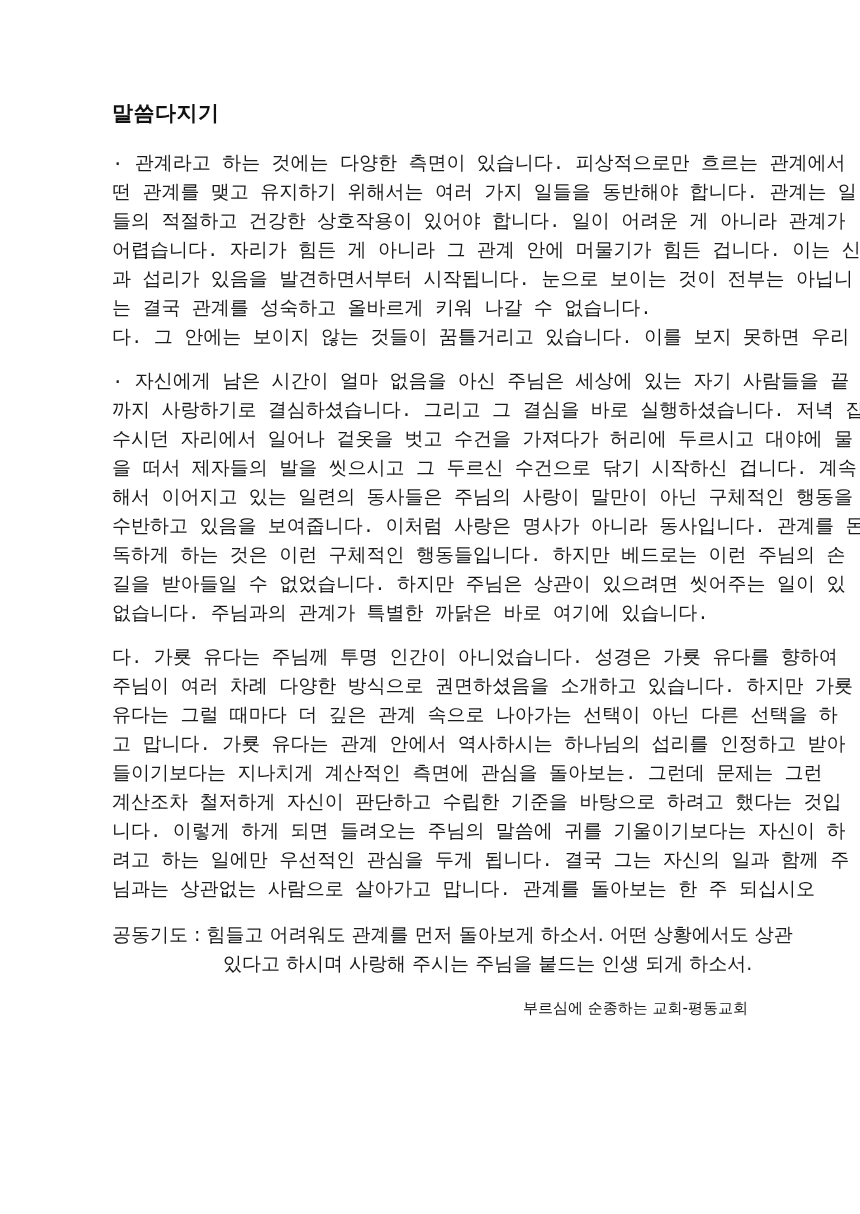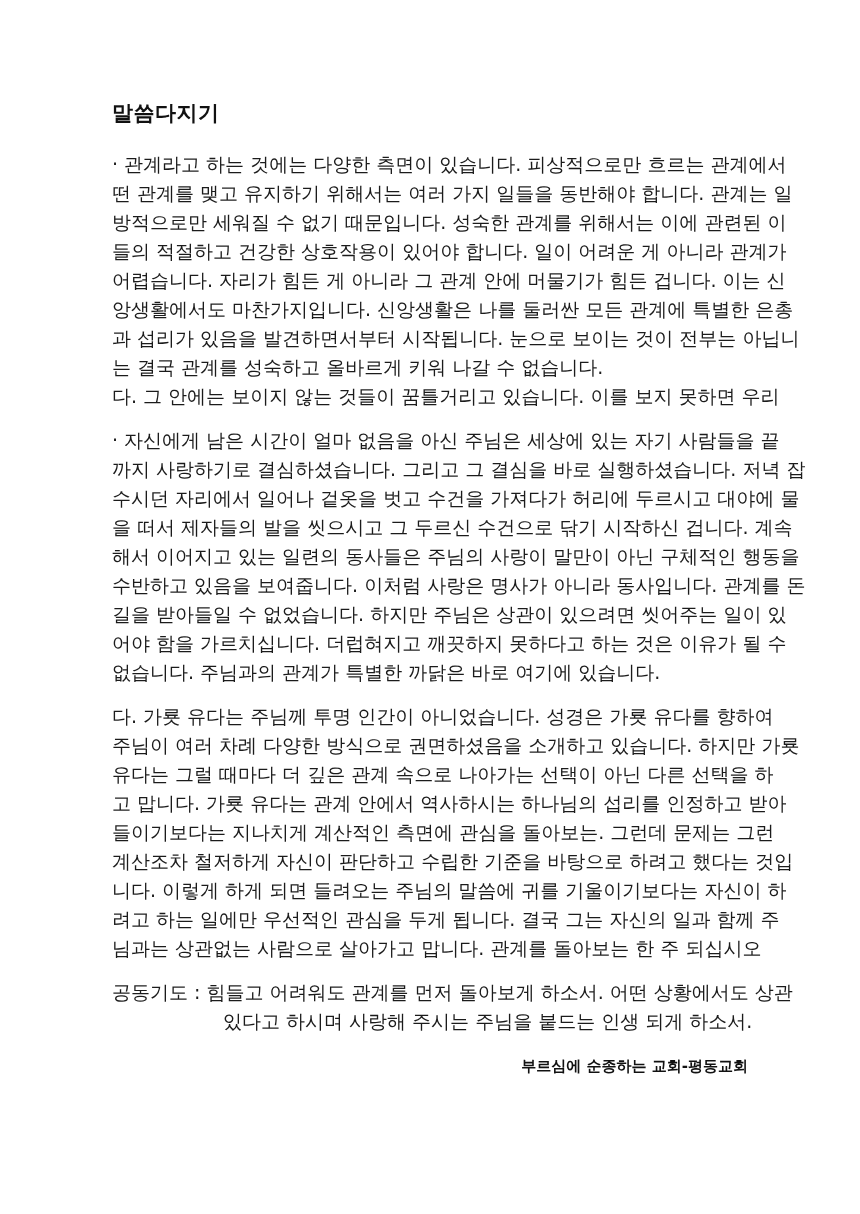--- a/index.html
+++ b/index.html
@@ -23,20 +23,21 @@
   .doc-title {
     font-size: 21px;
     font-weight: 700;
     line-height: 27px;
     letter-spacing: 0.5px;
     margin: 0 0 23px 0;
     color: #111111;
   }
   .para {
     margin: 0 0 15px 0;
+    font-family: Liberation Mono, monospace;
   }
   .line {
     font-size: 19px;
     line-height: 29px;
     white-space: nowrap;
     text-align: justify;
     text-align-last: justify;
     word-break: keep-all;
   }
   .line.last {
@@ -47,54 +48,52 @@
     margin: 13px 0 15px 0;
   }
   .prayer .line:last-child {
     margin-left: 111px;
     text-align: right;
     text-align-last: left;
   }
   .footer-credit {
     margin-top: 20px;
     font-size: 15px;
-    font-weight: 700;
+    font-weight: 400;
     line-height: 20px;
     text-align: right;
     color: #111111;
   }
 </style>
 </head>
 <body>
 
 <div class="page">
 
   <h1 class="doc-title">말씀다지기</h1>
 
   <div>
     <div class="para">
         <div class="line">· 관계라고 하는 것에는 다양한 측면이 있습니다. 피상적으로만 흐르는 관계에서</div>
         <div class="line">떤 관계를 맺고 유지하기 위해서는 여러 가지 일들을 동반해야 합니다. 관계는 일</div>
-        <div class="line">방적으로만 세워질 수 없기 때문입니다. 성숙한 관계를 위해서는 이에 관련된 이</div>
         <div class="line">들의 적절하고 건강한 상호작용이 있어야 합니다. 일이 어려운 게 아니라 관계가</div>
         <div class="line">어렵습니다. 자리가 힘든 게 아니라 그 관계 안에 머물기가 힘든 겁니다. 이는 신</div>
-        <div class="line">앙생활에서도 마찬가지입니다. 신앙생활은 나를 둘러싼 모든 관계에 특별한 은총</div>
         <div class="line">과 섭리가 있음을 발견하면서부터 시작됩니다. 눈으로 보이는 것이 전부는 아닙니</div>
         <div class="line last">는 결국 관계를 성숙하고 올바르게 키워 나갈 수 없습니다.</div>
         <div class="line">다. 그 안에는 보이지 않는 것들이 꿈틀거리고 있습니다. 이를 보지 못하면 우리</div>
       </div>
     <div class="para">
         <div class="line">· 자신에게 남은 시간이 얼마 없음을 아신 주님은 세상에 있는 자기 사람들을 끝</div>
         <div class="line">까지 사랑하기로 결심하셨습니다. 그리고 그 결심을 바로 실행하셨습니다. 저녁 잡</div>
         <div class="line">수시던 자리에서 일어나 겉옷을 벗고 수건을 가져다가 허리에 두르시고 대야에 물</div>
         <div class="line">을 떠서 제자들의 발을 씻으시고 그 두르신 수건으로 닦기 시작하신 겁니다. 계속</div>
         <div class="line">해서 이어지고 있는 일련의 동사들은 주님의 사랑이 말만이 아닌 구체적인 행동을</div>
         <div class="line">수반하고 있음을 보여줍니다. 이처럼 사랑은 명사가 아니라 동사입니다. 관계를 돈</div>
+        <div class="line">독하게 하는 것은 이런 구체적인 행동들입니다. 하지만 베드로는 이런 주님의 손</div>
         <div class="line">길을 받아들일 수 없었습니다. 하지만 주님은 상관이 있으려면 씻어주는 일이 있</div>
-        <div class="line">어야 함을 가르치십니다. 더럽혀지고 깨끗하지 못하다고 하는 것은 이유가 될 수</div>
         <div class="line last">없습니다. 주님과의 관계가 특별한 까닭은 바로 여기에 있습니다.</div>
       </div>
     <div class="para">
         <div class="line">다. 가룟 유다는 주님께 투명 인간이 아니었습니다. 성경은 가룟 유다를 향하여</div>
         <div class="line">주님이 여러 차례 다양한 방식으로 권면하셨음을 소개하고 있습니다. 하지만 가룟</div>
         <div class="line">유다는 그럴 때마다 더 깊은 관계 속으로 나아가는 선택이 아닌 다른 선택을 하</div>
         <div class="line">고 맙니다. 가룟 유다는 관계 안에서 역사하시는 하나님의 섭리를 인정하고 받아</div>
         <div class="line">들이기보다는 지나치게 계산적인 측면에 관심을 돌아보는. 그런데 문제는 그런</div>
         <div class="line">계산조차 철저하게 자신이 판단하고 수립한 기준을 바탕으로 하려고 했다는 것입</div>
         <div class="line">니다. 이렇게 하게 되면 들려오는 주님의 말씀에 귀를 기울이기보다는 자신이 하</div>

